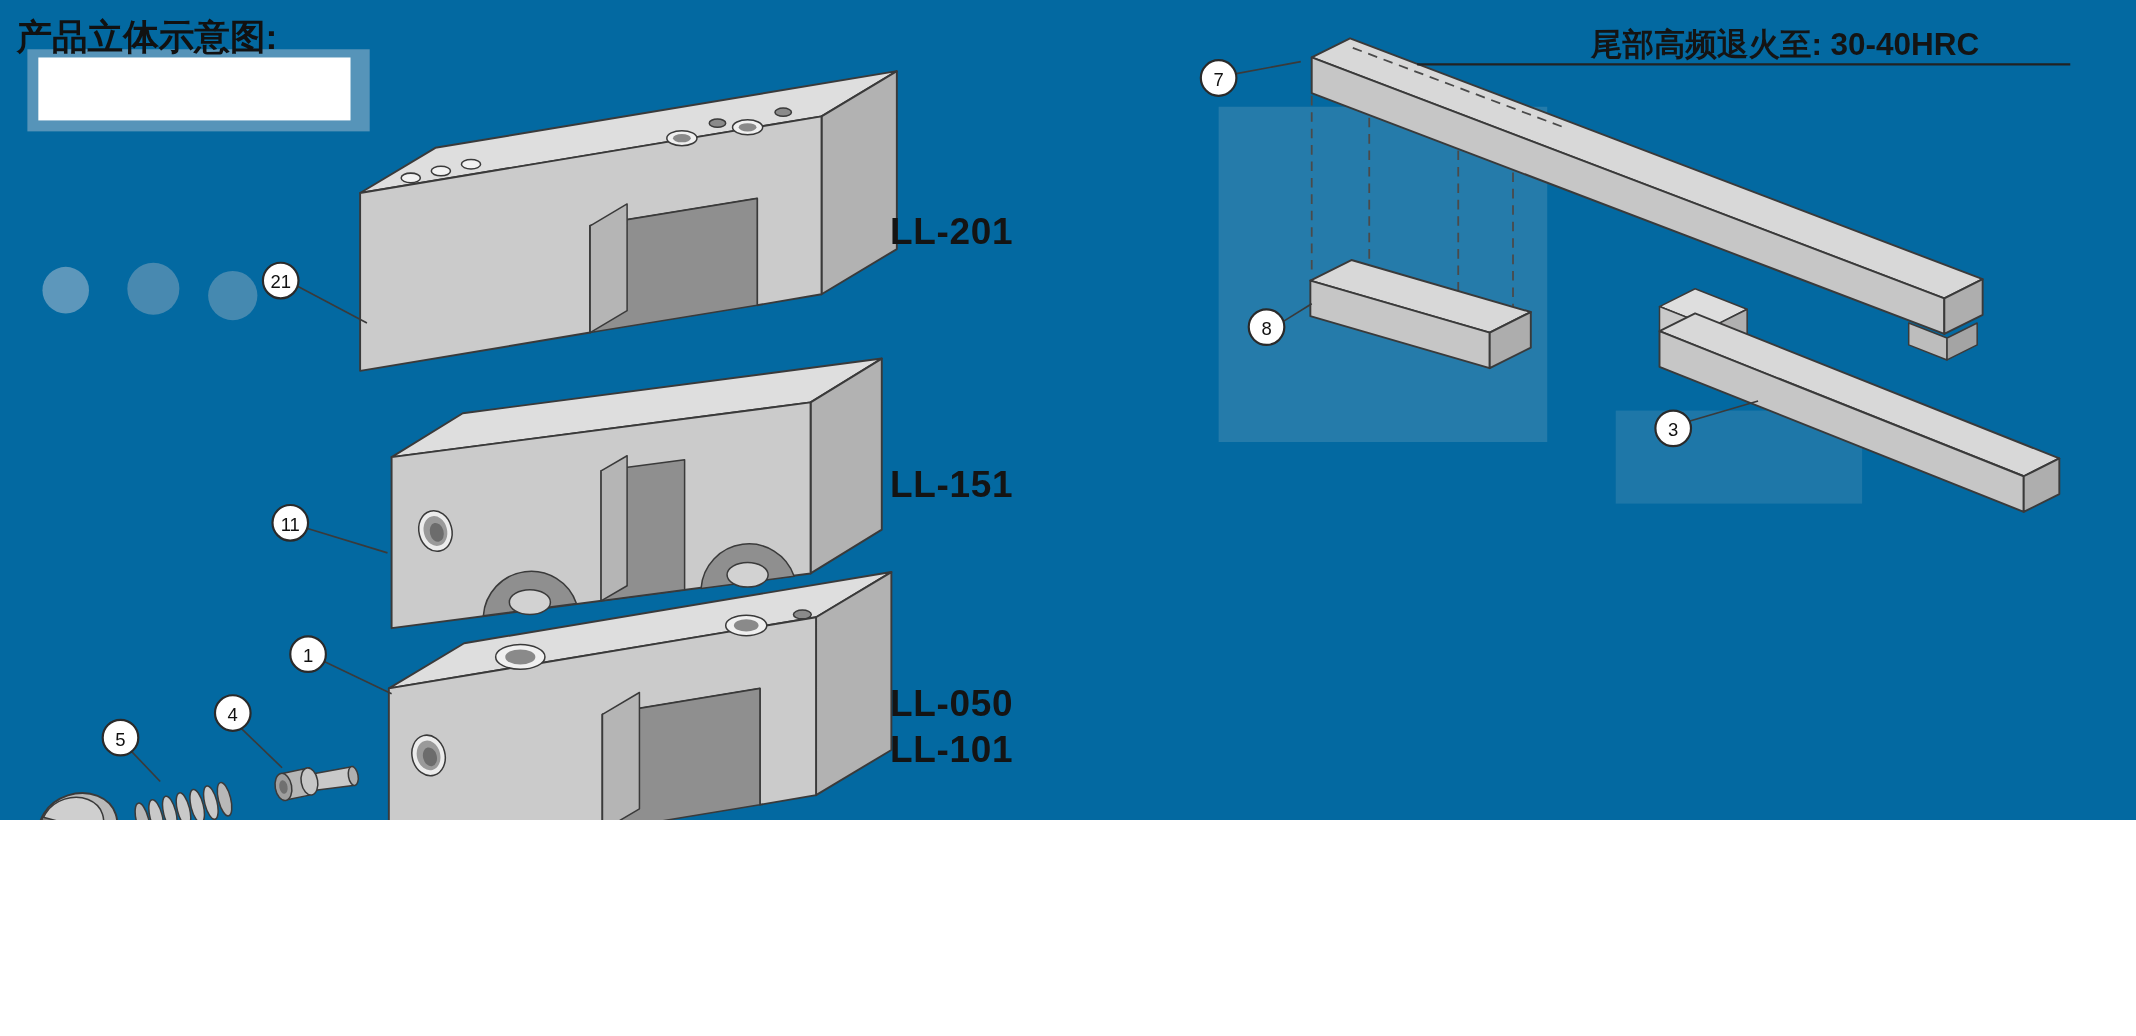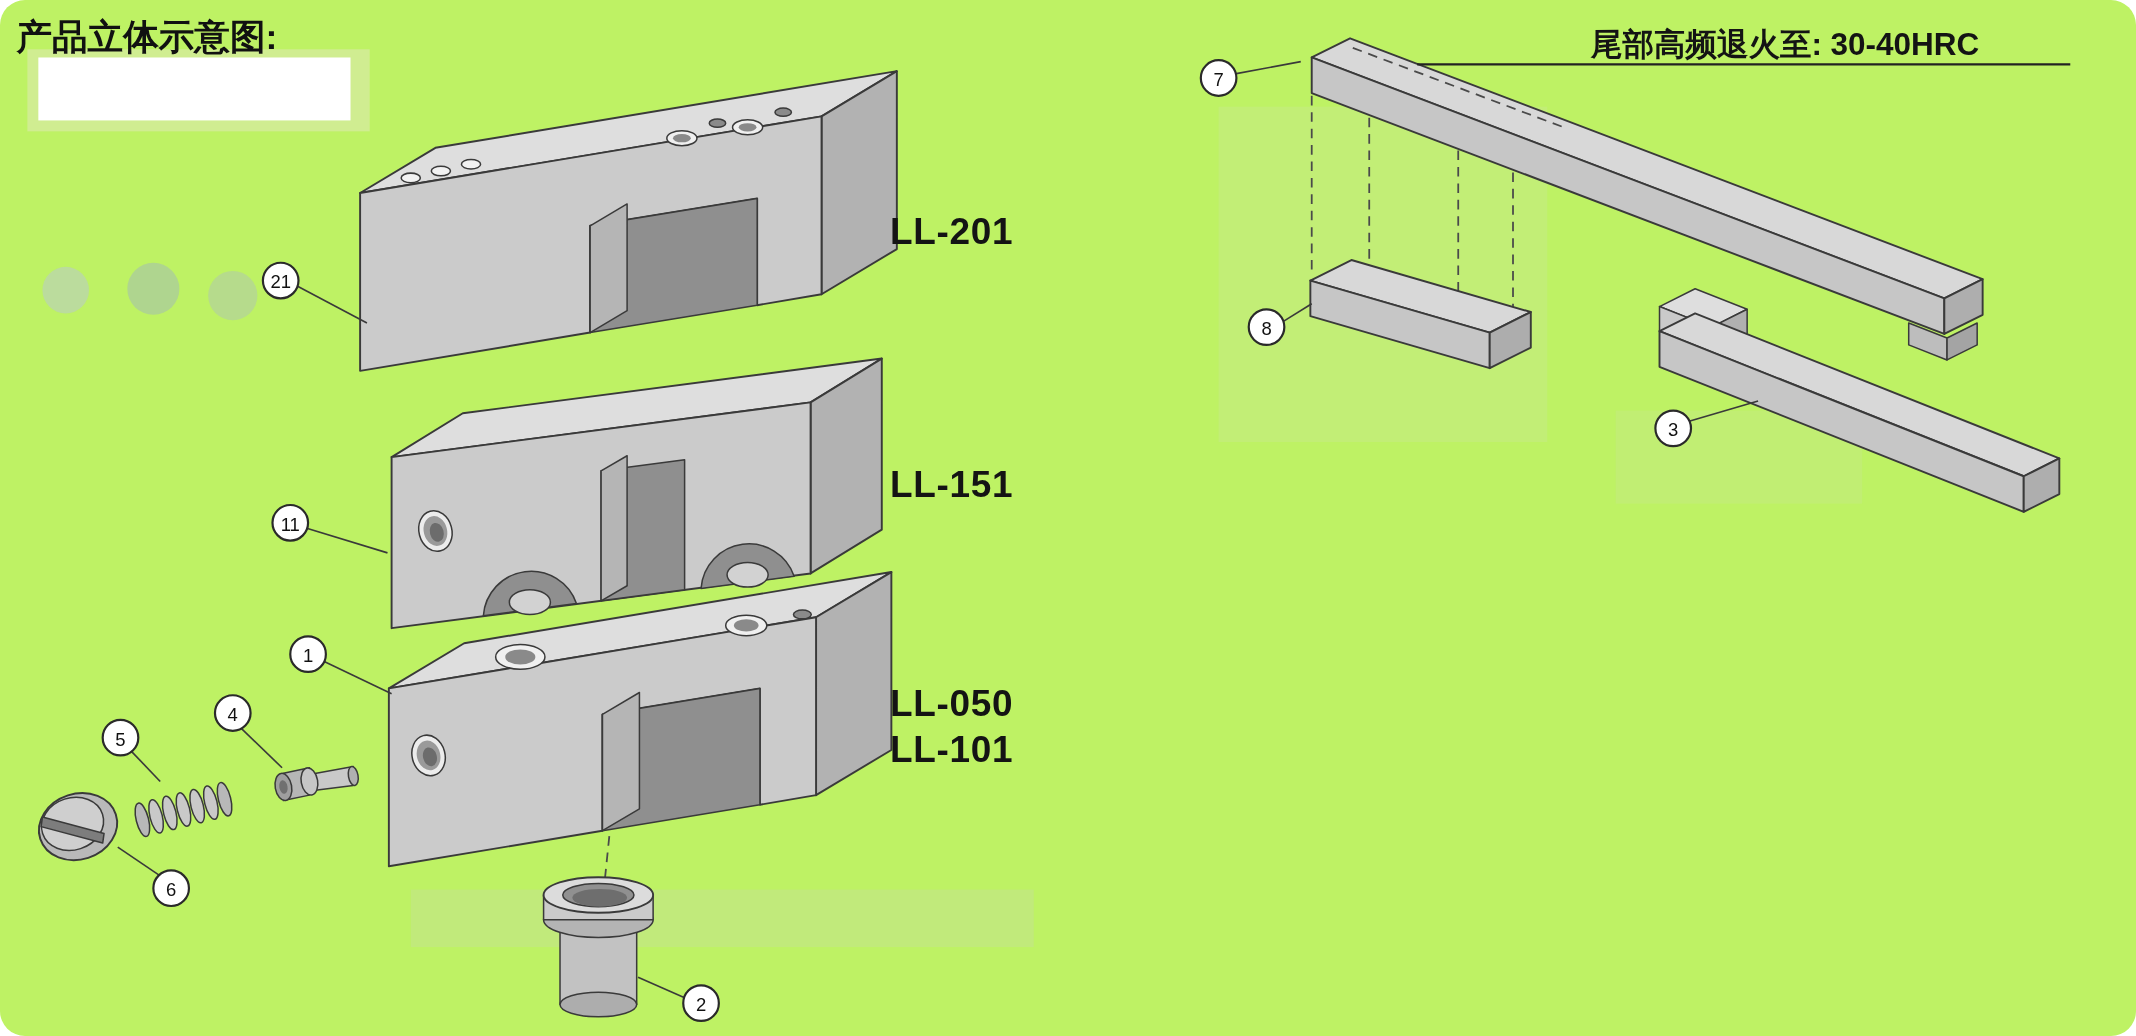--- a/index.html
+++ b/index.html
@@ -1,17 +1,17 @@
 <!DOCTYPE html>
 <html><head>
 <meta charset="utf-8">
 <style>
   html,body{margin:0;padding:0;background:#ffffff;}
-  .page{position:relative;width:2136px;height:1036px;background:#bef264;overflow:hidden;
-        font-family:"Liberation Sans","DejaVu Sans",sans-serif;border-radius:25px;}
+  .page{position:relative;width:2136px;height:820px;background:#0369a1;overflow:hidden;
+        font-family:"Liberation Sans","DejaVu Sans",sans-serif;}
   svg{display:block;}
   text{font-family:"Liberation Sans","DejaVu Sans",sans-serif;}
   .title-text{font-size:26px;font-weight:bold;fill:#111;}
   .model-label{font-size:27px;font-weight:bold;fill:#141414;letter-spacing:.5px;}
   .anno-text{font-size:23px;font-weight:bold;fill:#141414;}
   .callout-num{font-size:13.5px;fill:#111;}
   .ol{stroke:#3a3a3a;stroke-width:1.4;stroke-linejoin:round;}
   .ol2{stroke:#3a3a3a;stroke-width:1.1;stroke-linejoin:round;}
   .leader{stroke:#3a3a3a;stroke-width:1.2;}
   .dash{stroke:#4a4a4a;stroke-width:1.3;stroke-dasharray:7 5;fill:none;}

